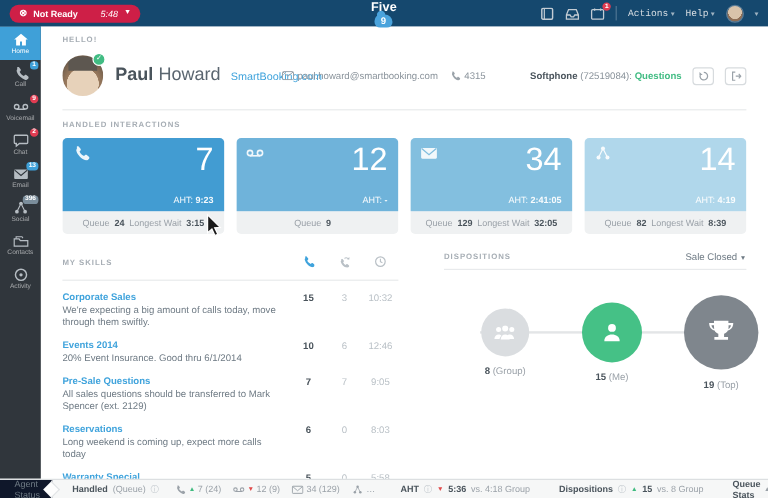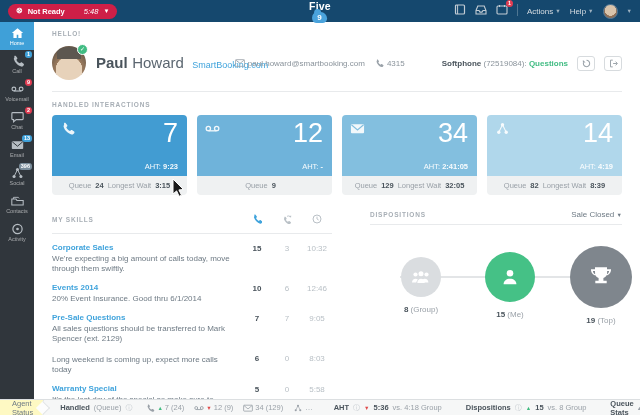--- a/index.html
+++ b/index.html
@@ -10,21 +10,21 @@
   .topbar { position:absolute; top:0; left:0; width:640px; height:22px; background:#15486e; display:flex; align-items:center; padding:0 8px; z-index:30; }
   .status-pill { display:flex; align-items:center; gap:5px; background:#ce1f47; color:#fff; height:15px; border-radius:8px; padding:0 8px; font-size:7.5px; font-weight:bold; cursor:pointer; }
   .status-pill .dot-ic { font-size:8px; line-height:1; }
   .status-pill .timer { margin-left:14px; font-weight:normal;font-style:italic; }
   .status-pill .caret { font-size:6px; }
   .logo { position:absolute; left:50%; transform:translateX(-50%); display:flex; align-items:center;flex-direction:column; }
   .logo .five { color:#fff; font-weight:bold; font-size:10.5px; letter-spacing:.2px; }
   .logo .cloud { width:15px; height:11px; background:#4aa3dc; border-radius:6px 7px 5px 5px; color:#fff; font-size:8px; font-weight:bold; text-align:center; line-height:11px; margin-left:-1px; position:relative; }
   .logo .cloud:before { content:""; position:absolute; left:2px; top:-3px; width:7px; height:7px; background:#4aa3dc; border-radius:50%; }
   .logo .cloud span { position:relative; }
-  .topbar-right { margin-left:auto; display:flex; gap:9px; color:#c3ccd4; }
+  .topbar-right { margin-left:auto; display:flex; align-items:center; gap:9px; color:#c3ccd4;font-family:Liberation Mono, monospace; }
   .tb-ic { width:12px; height:11px; position:relative; display:inline-flex; cursor:pointer; }
   .tb-ic svg { width:100%; height:100%; }
   .tb-badge { position:absolute; top:-4px; right:-5px; background:#e03c52; color:#fff; font-size:5.5px; font-weight:bold; border-radius:4px; padding:0 2px; line-height:7px; }
   .tb-sep { width:1px; height:12px; background:rgba(255,255,255,.25); }
   .tb-menu { color:#d7dde2; font-size:8px; cursor:pointer; display:flex; align-items:center; gap:2px; }
   .tb-menu .caret { font-size:5.5px; color:#9fb3c2; }
   .tb-avatar { width:15px; height:15px; border-radius:50%; background:radial-gradient(circle at 50% 40%, #d8c3ab 55%, #8e6f57 56%); border:1px solid #5a7d99; cursor:pointer; }
 
   
   .sidebar { position:absolute; top:22px; left:0; width:34px; height:377px; background:#30363c; z-index:20; }
@@ -99,21 +99,21 @@
   .dispo-item.group .dispo-circle { width:40px; height:40px; background:#dadde0; margin-top:28px; }
   .dispo-item.me .dispo-circle { width:50px; height:50px; background:#45c186; margin-top:23px; }
   .dispo-item.top .dispo-circle { width:62px; height:62px; background:#7f868d; margin-top:17px; }
   .dispo-circle svg { fill:#fff; }
   .dispo-item.group { left:6px; width:90px; } .dispo-item.me { left:95px; width:90px; } .dispo-item.top { left:186px; width:90px; }
   .dispo-label { font-size:8px; color:#9aa1a8; margin-top:8px; }
   .dispo-label .b { color:#4a545c; font-weight:bold; }
 
   
   .statusbar { position:absolute; left:0; bottom:0; width:640px; height:16px; background:#f6f7f7; border-top:1px solid #dcdfe1; display:flex; align-items:center; font-size:7.5px; color:#9aa1a8; z-index:40; }
-  .agent-tab { height:16px; background:#fef9c3; border-right:1px solid #e1e4e6; display:flex; align-items:center; padding:0 10px 0 12px; color:#6e7a84; cursor:pointer; position:relative; }
+  .agent-tab { height:16px; background:#0f172a; border-right:1px solid #e1e4e6; display:flex; align-items:center; padding:0 10px 0 12px; color:#6e7a84; cursor:pointer; position:relative; }
   .agent-tab:after { content:""; position:absolute; right:-5px; top:3px; width:9px; height:9px; background:#fdfdfd; border-top:1px solid #e1e4e6; border-right:1px solid #e1e4e6; transform:rotate(45deg); }
   .sb-group { display:flex; align-items:center; gap:4px; padding:0 8px; white-space:nowrap; }
   .sb-group .b { color:#4a545c; font-weight:bold; }
   .sb-group .info { font-size:7px; color:#c3c9ce; }
   .metric { display:flex; align-items:center; gap:2px; padding:0 5px; cursor:pointer; }
   .metric svg { width:10px; height:8px; color:#9aa1a8; }
   .tri-up { color:#3fbb7f; font-size:5.5px; } .tri-down { color:#e04a4a; font-size:5.5px; }
   .sb-div { width:1px; height:10px; background:#e1e4e6; margin:0 4px; }
   .queue-stats { display:flex; align-items:center; gap:3px; color:#4a545c; font-weight:bold; cursor:pointer; padding:0 8px; }
   .queue-stats .caret { font-size:5.5px; color:#9aa1a8; }
@@ -405,20 +405,21 @@
           <div class="skill-name">Pre-Sale Questions</div>
           <div class="skill-desc">All sales questions should be transferred to Mark Spencer (ext. 2129)</div>
         </div>
         <div class="skill-val b">7</div>
         <div class="skill-val">7</div>
         <div class="skill-val">9:05</div>
       </div>
 
       <div class="skill-row">
         <div class="skill-main">
+          <div class="skill-name">Reservations</div>
           <div class="skill-desc">Long weekend is coming up, expect more calls today</div>
         </div>
         <div class="skill-val b">6</div>
         <div class="skill-val">0</div>
         <div class="skill-val">8:03</div>
       </div>
 
       <div class="skill-row">
         <div class="skill-main">
           <div class="skill-name">Warranty Special</div>

